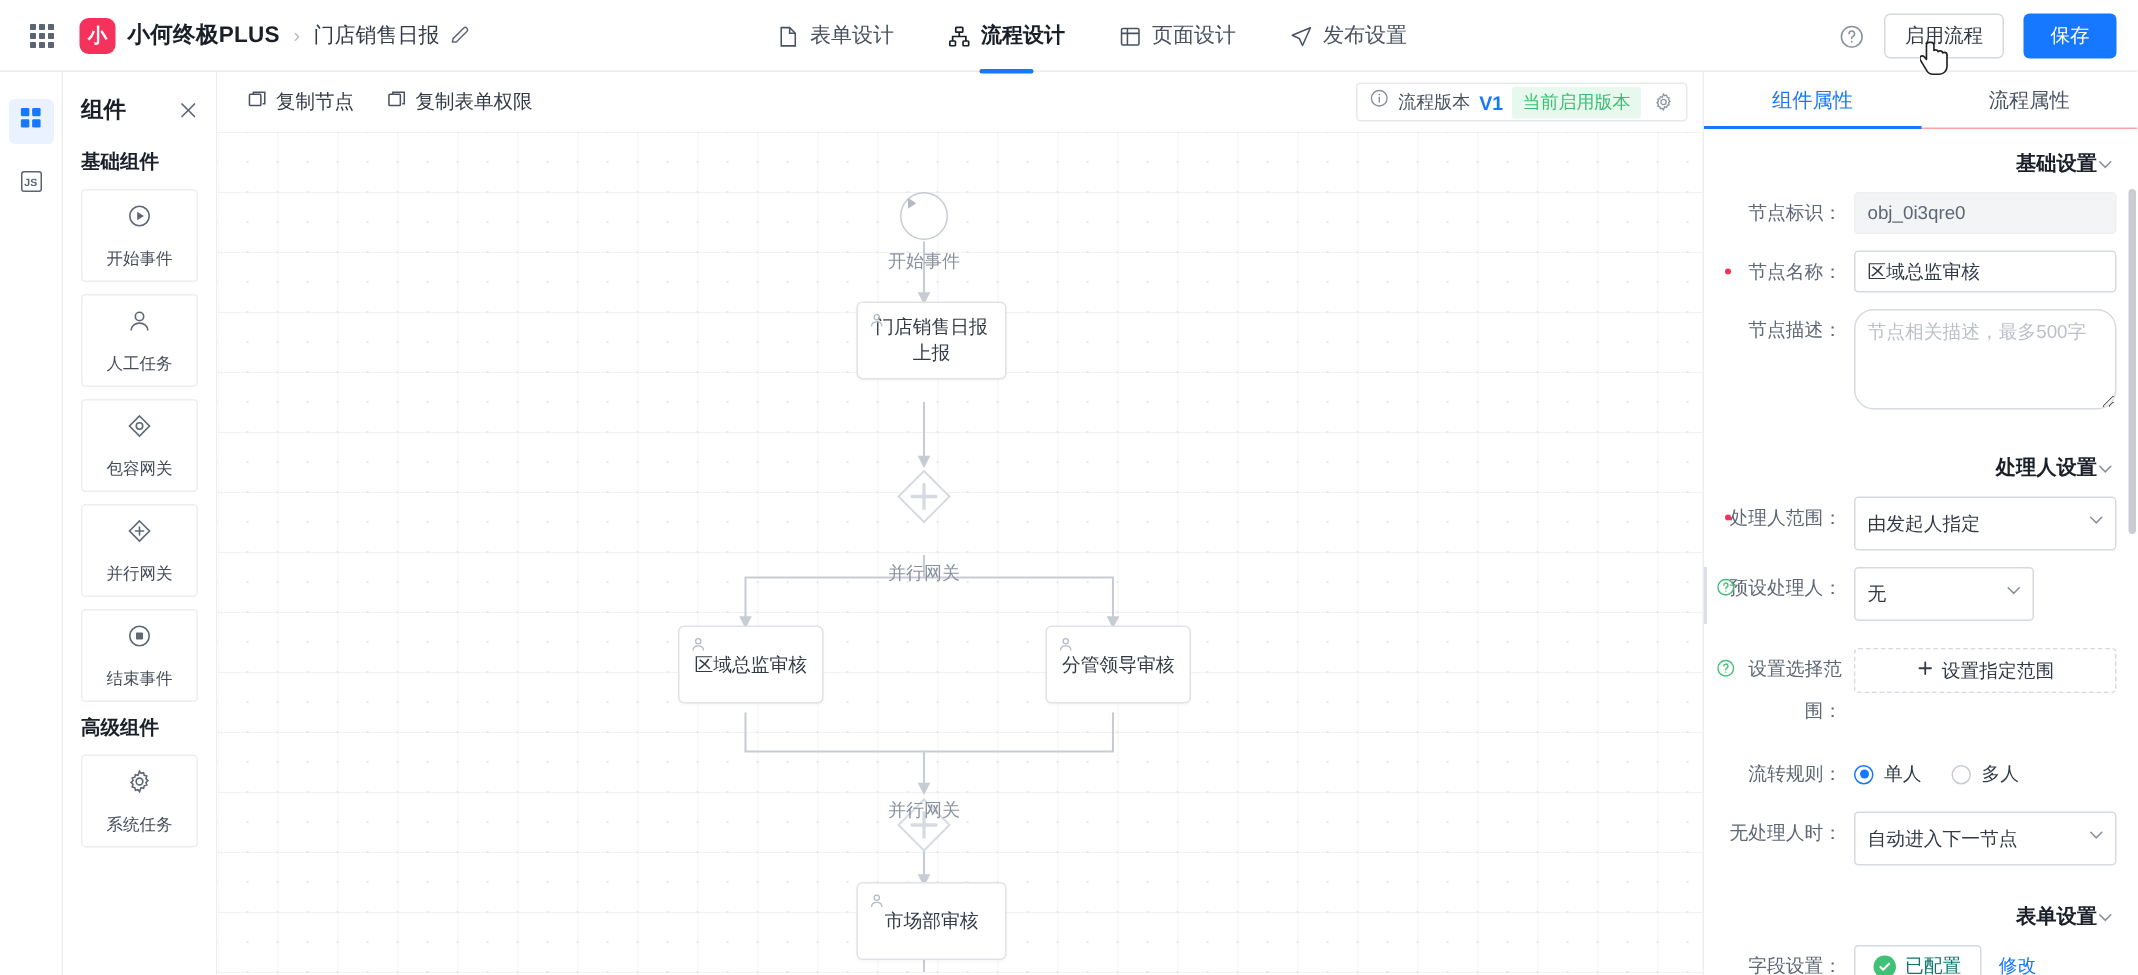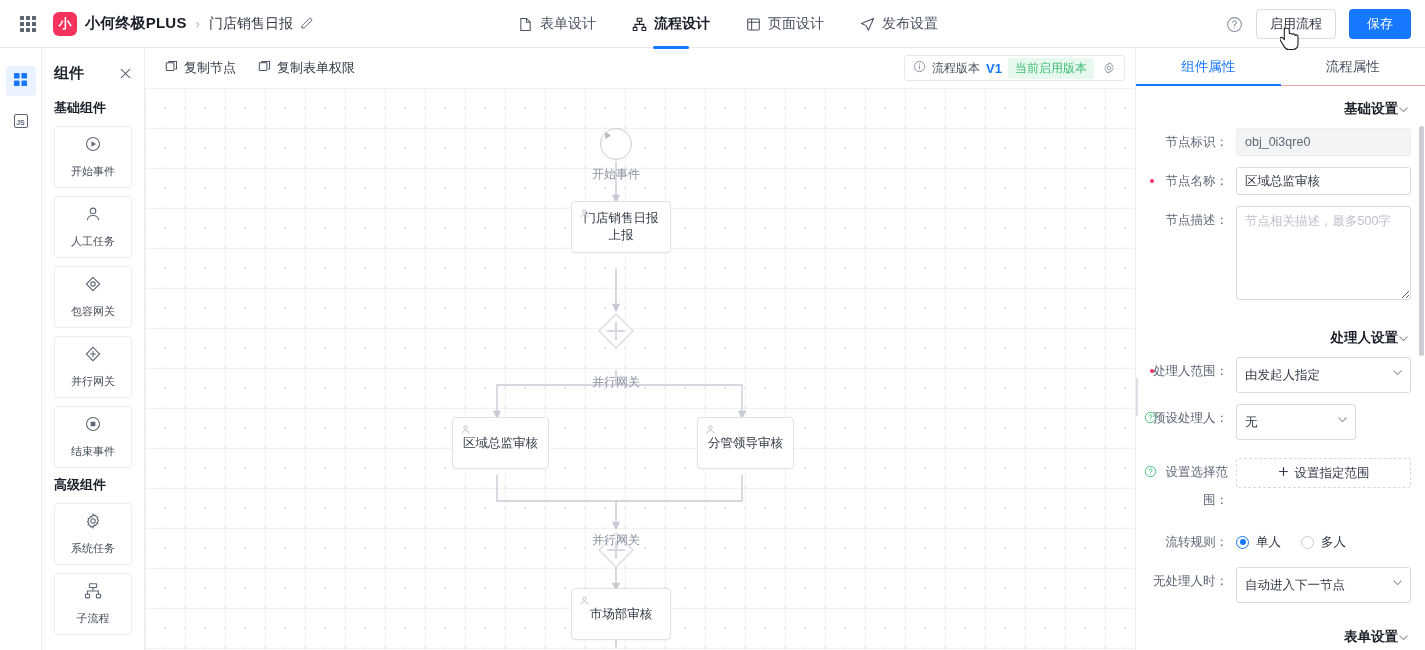--- a/index.html
+++ b/index.html
@@ -213,21 +213,21 @@
   }
   .help-dot { position: absolute; left: 0px; top: 7px; display: flex; }
   .fctl { flex: 1; }
   .inp {
     width: 100%; height: 28px; border: 1px solid #d6dae1; border-radius: 3px;
     background: #fff; font-size: 12.5px; color: #333a45; padding: 0 8px;
     font-family: inherit; outline: none;
   }
   .inp.disabled { background: #f3f4f6; border-color: #eceef1; color: #5f6775; }
   .ta {
-    width: 100%; height: 94px; border: 1px solid #d6dae1; border-radius: 3px;
+    width: 100%; height: 67px; border: 1px solid #d6dae1; border-radius: 13px;
     background: #fff; font-size: 12.5px; color: #333a45; padding: 6px 8px;
     font-family: inherit; outline: none; resize: vertical;
   }
   .ta::placeholder { color: #bcc1c9; }
   .sel {
     width: 100%; height: 36px; border: 1px solid #d6dae1; border-radius: 3px;
     background: #fff; font-size: 12.5px; color: #333a45; padding: 0 24px 0 8px;
     display: flex; align-items: center; position: relative; cursor: pointer;
   }
   .sel .arr { position: absolute; right: 7px; top: 9px; }
@@ -434,31 +434,20 @@
     <div class="comp-card">
       <span>
         <svg width="18" height="18" viewBox="0 0 20 20" fill="none" stroke="#5f6775" stroke-width="1.2">
           <circle cx="10" cy="10" r="2.5"></circle>
           <path d="M10 2.4l1.1 1.6 1.9-.5.5 1.9 1.9.6-.6 1.9 1.4 1.4-1.4 1.4.6 1.9-1.9.6-.5 1.9-1.9-.5L10 17.6l-1.1-1.6-1.9.5-.5-1.9-1.9-.6.6-1.9L3.8 10.7l1.4-1.4-.6-1.9 1.9-.6.5-1.9 1.9.5z"></path>
         </svg>
       </span>
       <span class="comp-card-label">系统任务</span>
     </div>
 
-    <div class="comp-card">
-      <span>
-        <svg width="18" height="18" viewBox="0 0 20 20" fill="none" stroke="#5f6775" stroke-width="1.2">
-          <rect x="6" y="2" width="8" height="4.2" rx="0.6"></rect>
-          <rect x="1.6" y="13.6" width="4.6" height="4" rx="0.6"></rect>
-          <rect x="13.8" y="13.6" width="4.6" height="4" rx="0.6"></rect>
-          <path d="M10 6.2v3.8M3.9 13.6v-3.6h12.2v3.6"></path>
-        </svg>
-      </span>
-      <span class="comp-card-label">子流程</span>
-    </div>
   </div>
 </div>
 
 <div class="canvas-wrap">
   <div class="canvas-toolbar">
     <div class="tb-btn">
       <span>
         <svg width="13" height="13" viewBox="0 0 14 14" fill="none" stroke="#4a5260" stroke-width="1.1">
           <rect x="1.4" y="3" width="8.2" height="8.2" rx="0.7"></rect>
             <path d="M4.2 3V1.6h8.2v8.2h-1.5"></path>

